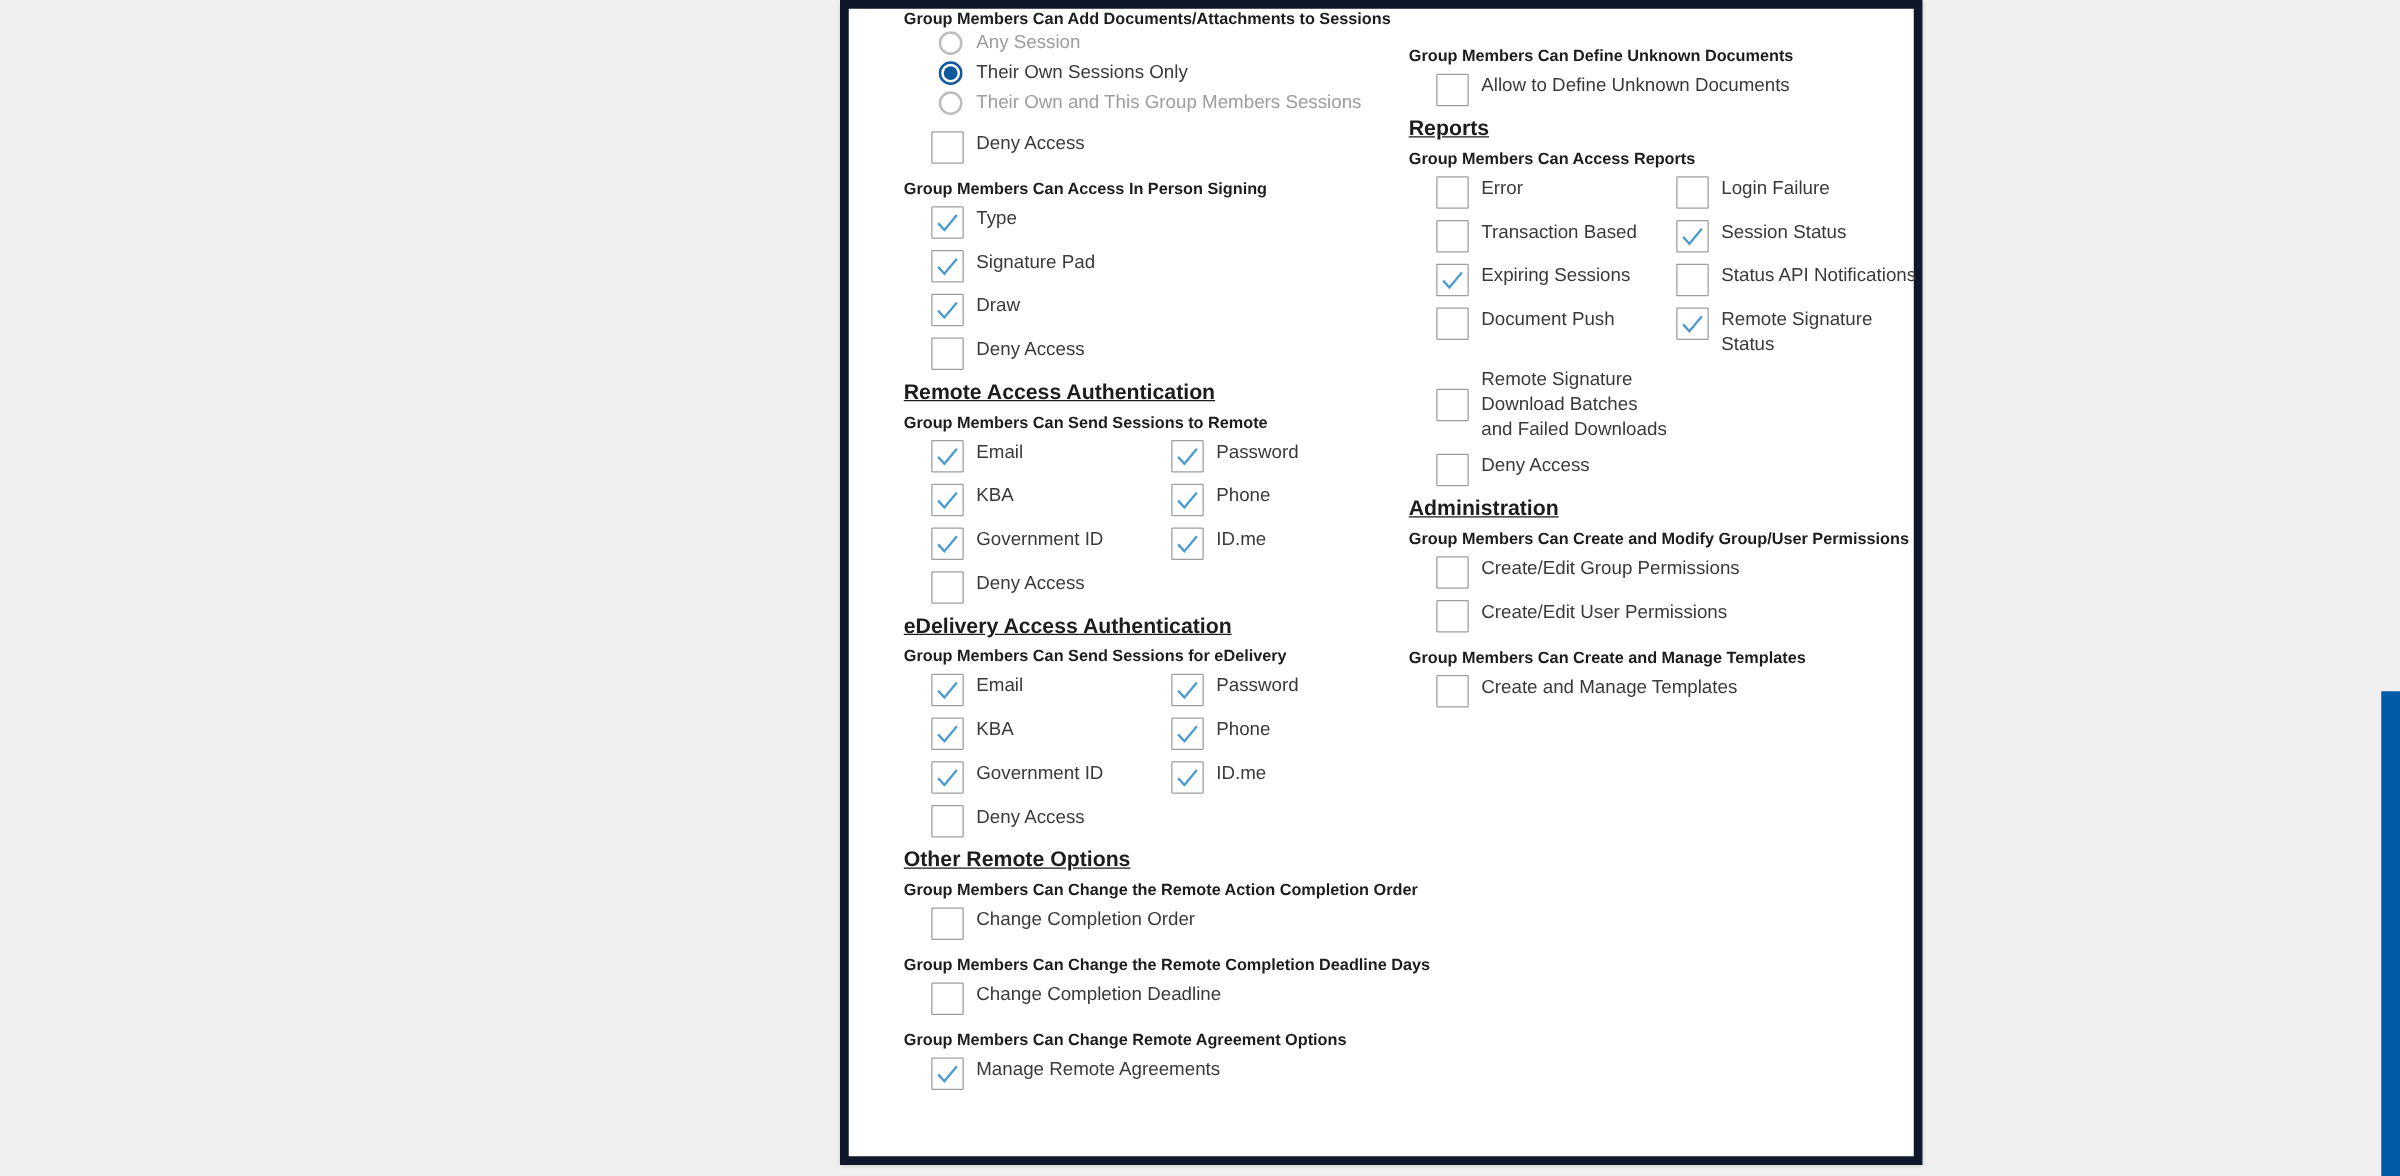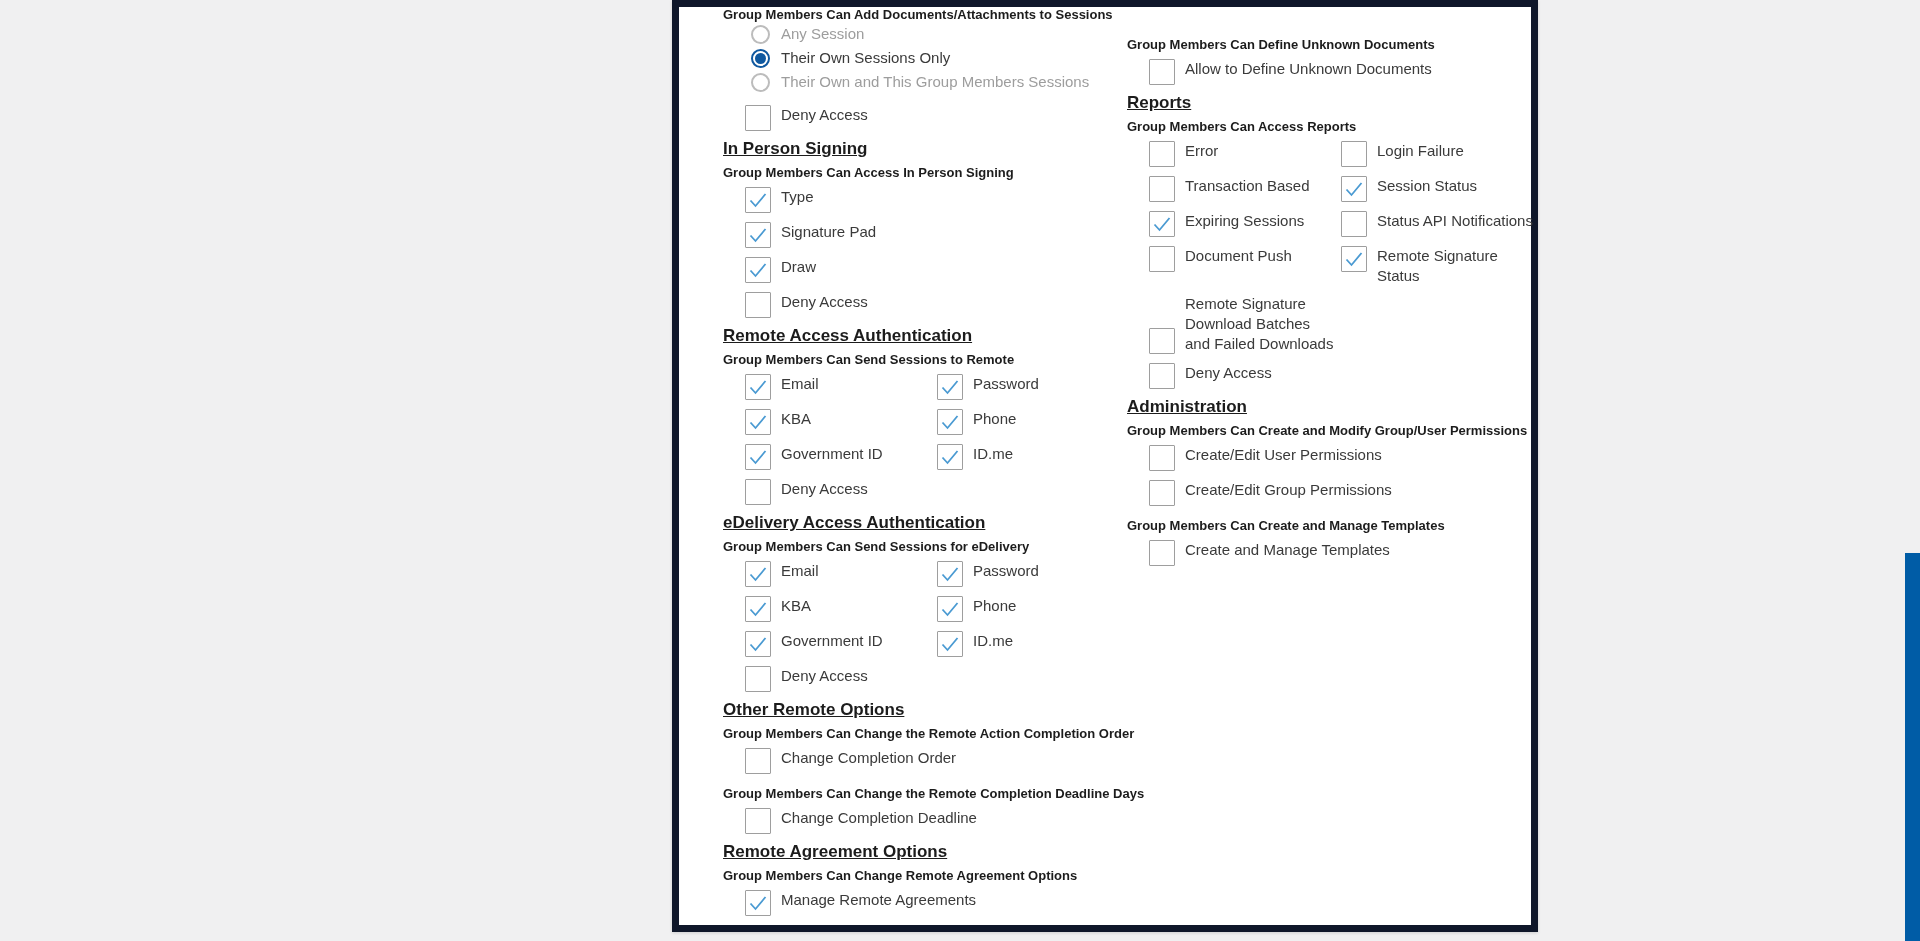--- a/index.html
+++ b/index.html
@@ -28,21 +28,21 @@
     font-size:17px; font-weight:bold; color:#1c1c1c;
     line-height:20px; margin:8px 0 6px 0; white-space:nowrap;
   }
   .cb-block { display:grid; grid-template-columns:1fr; row-gap:9px;
     padding-left:22px; margin:6px 0 8px 0; }
   .cb-block.cols2 { grid-template-columns:192px 1fr; }
   .cb-block + .sub-title { margin-top:12px; }
   .cb-block + .section-title { margin-top:8px;text-decoration:underline; }
 
   .cb-row { display:flex; align-items:flex-start; min-height:26px; }
-  .cb-row.wrap { align-items:flex-end; }
+  .cb-row.wrap { align-items:center; }
   .cb {
     width:26px; height:26px; flex:0 0 26px;
     border:1px solid #9e9e9e; background:#fff; border-radius:1px;
     display:flex; align-items:center; justify-content:center;
   }
   .cb svg { width:24px; height:24px; display:block; }
   .cb-label { margin-left:10px; font-size:15px; color:#3a3a3a; line-height:20px; }
   .cb-row.wrap .cb-label { width:152px; }
 
   .radio-group { padding-left:28px; margin:0 0 8px 0; }
@@ -79,21 +79,20 @@
           <span class="radio"></span>
           <span class="radio-label">Their Own and This Group Members Sessions</span>
         </div>
       </div>
       <div class="cb-block cols1">
         <div class="cb-row">
           <span class="cb"></span>
           <span class="cb-label">Deny Access</span>
         </div>
       </div>
-      <div class="section-title">In Person Signing</div>
       <div class="sub-title">Group Members Can Access In Person Signing</div>
       <div class="cb-block cols1">
         <div class="cb-row">
           <span class="cb checked">
             <svg viewBox="0 0 24 24">
               <polyline points="4.5,12.5 9.5,18 19.5,6" fill="none" stroke="#4a9ad2" stroke-width="1.8"></polyline>
             </svg>
           </span>
           <span class="cb-label">Type</span>
         </div>
@@ -238,21 +237,20 @@
           <span class="cb-label">Change Completion Order</span>
         </div>
       </div>
       <div class="sub-title">Group Members Can Change the Remote Completion Deadline Days</div>
       <div class="cb-block cols1">
         <div class="cb-row">
           <span class="cb"></span>
           <span class="cb-label">Change Completion Deadline</span>
         </div>
       </div>
-      <div class="section-title">Remote Agreement Options</div>
       <div class="sub-title">Group Members Can Change Remote Agreement Options</div>
       <div class="cb-block cols1">
         <div class="cb-row">
           <span class="cb checked">
             <svg viewBox="0 0 24 24">
               <polyline points="4.5,12.5 9.5,18 19.5,6" fill="none" stroke="#4a9ad2" stroke-width="1.8"></polyline>
             </svg>
           </span>
           <span class="cb-label">Manage Remote Agreements</span>
         </div>
@@ -322,25 +320,25 @@
         <div class="cb-row">
           <span class="cb"></span>
           <span class="cb-label">Deny Access</span>
         </div>
       </div>
       <div class="section-title">Administration</div>
       <div class="sub-title">Group Members Can Create and Modify Group/User Permissions</div>
       <div class="cb-block cols1">
         <div class="cb-row">
           <span class="cb"></span>
+          <span class="cb-label">Create/Edit Group Permissions</span>
+        </div>
+        <div class="cb-row">
+          <span class="cb"></span>
           <span class="cb-label">Create/Edit User Permissions</span>
-        </div>
-        <div class="cb-row">
-          <span class="cb"></span>
-          <span class="cb-label">Create/Edit Group Permissions</span>
         </div>
       </div>
       <div class="sub-title">Group Members Can Create and Manage Templates</div>
       <div class="cb-block cols1">
         <div class="cb-row">
           <span class="cb"></span>
           <span class="cb-label">Create and Manage Templates</span>
         </div>
       </div>
     </div>

